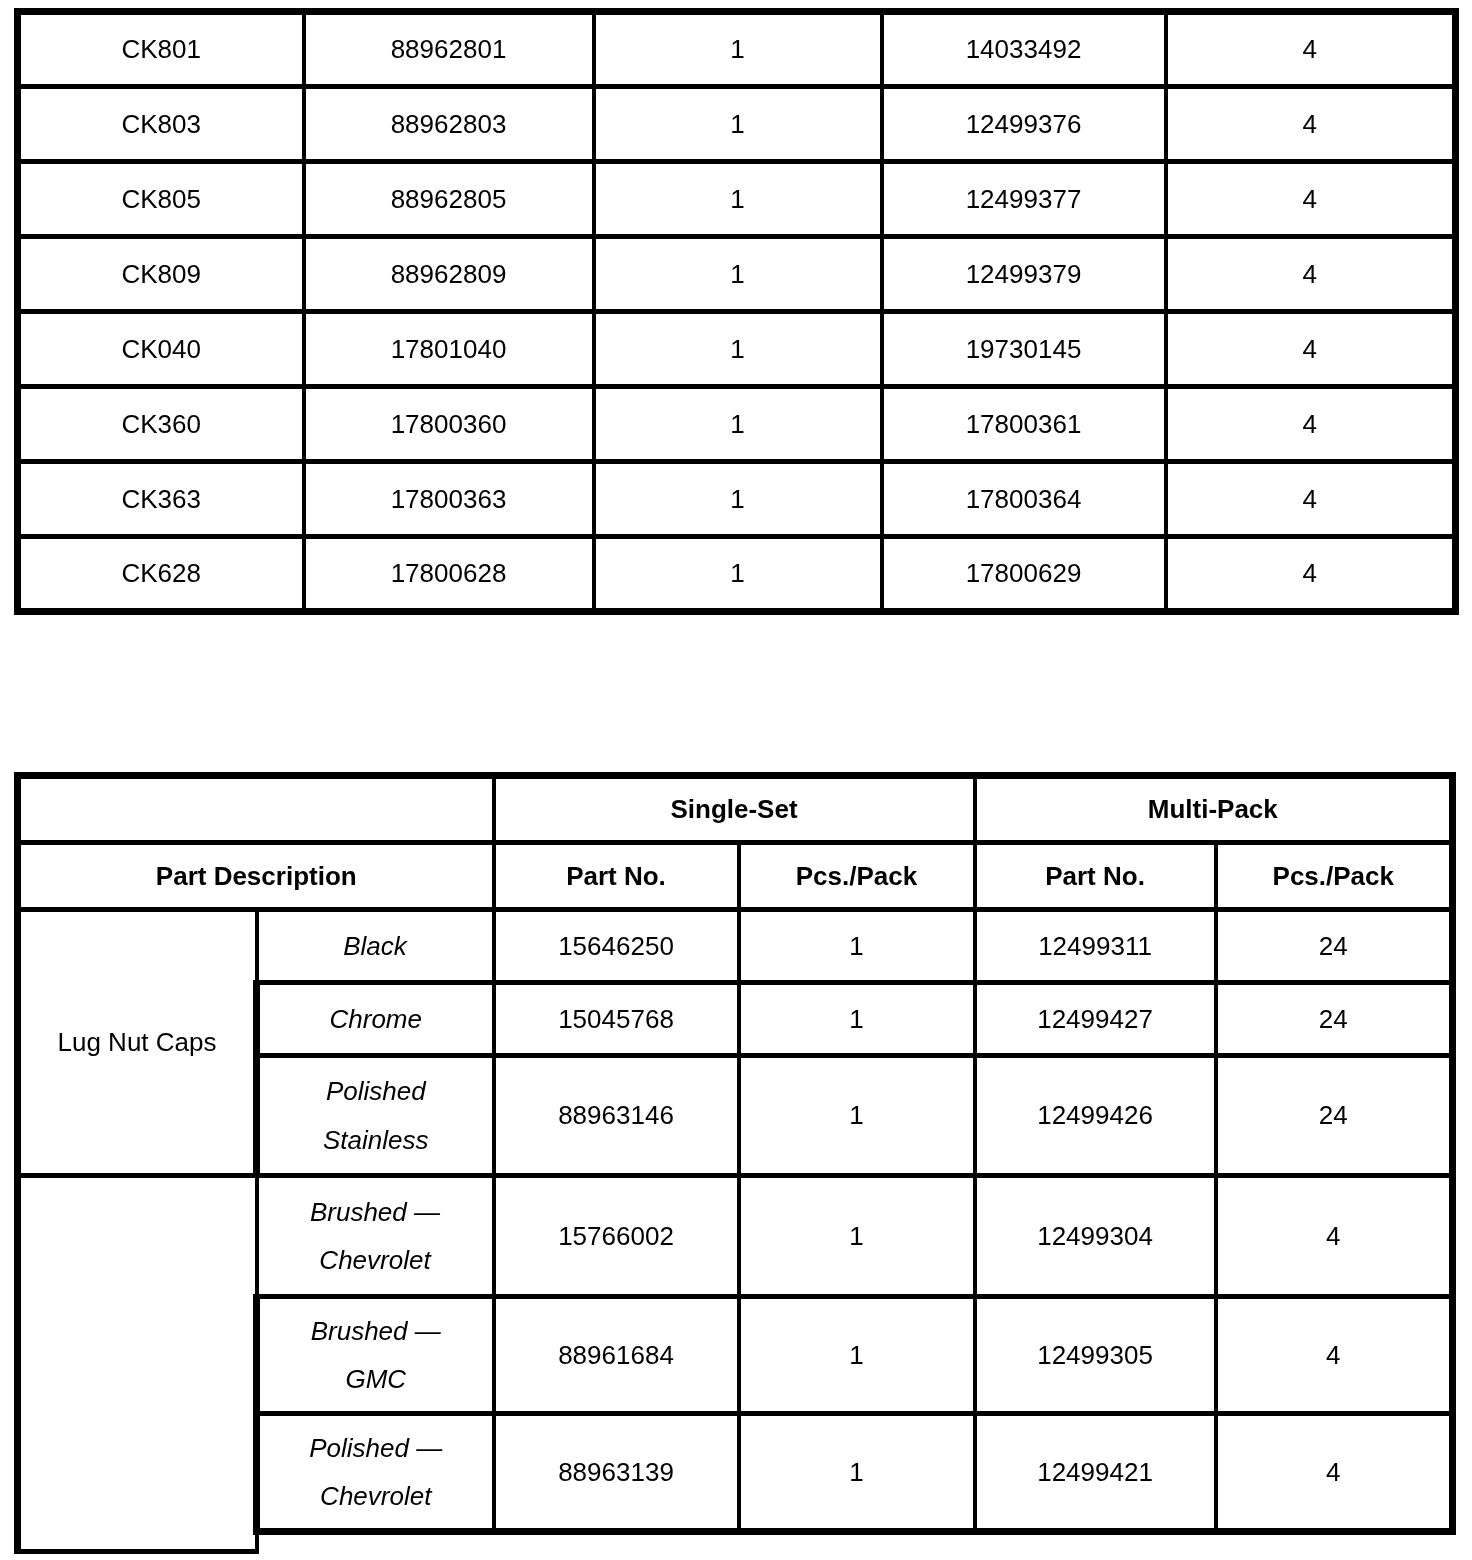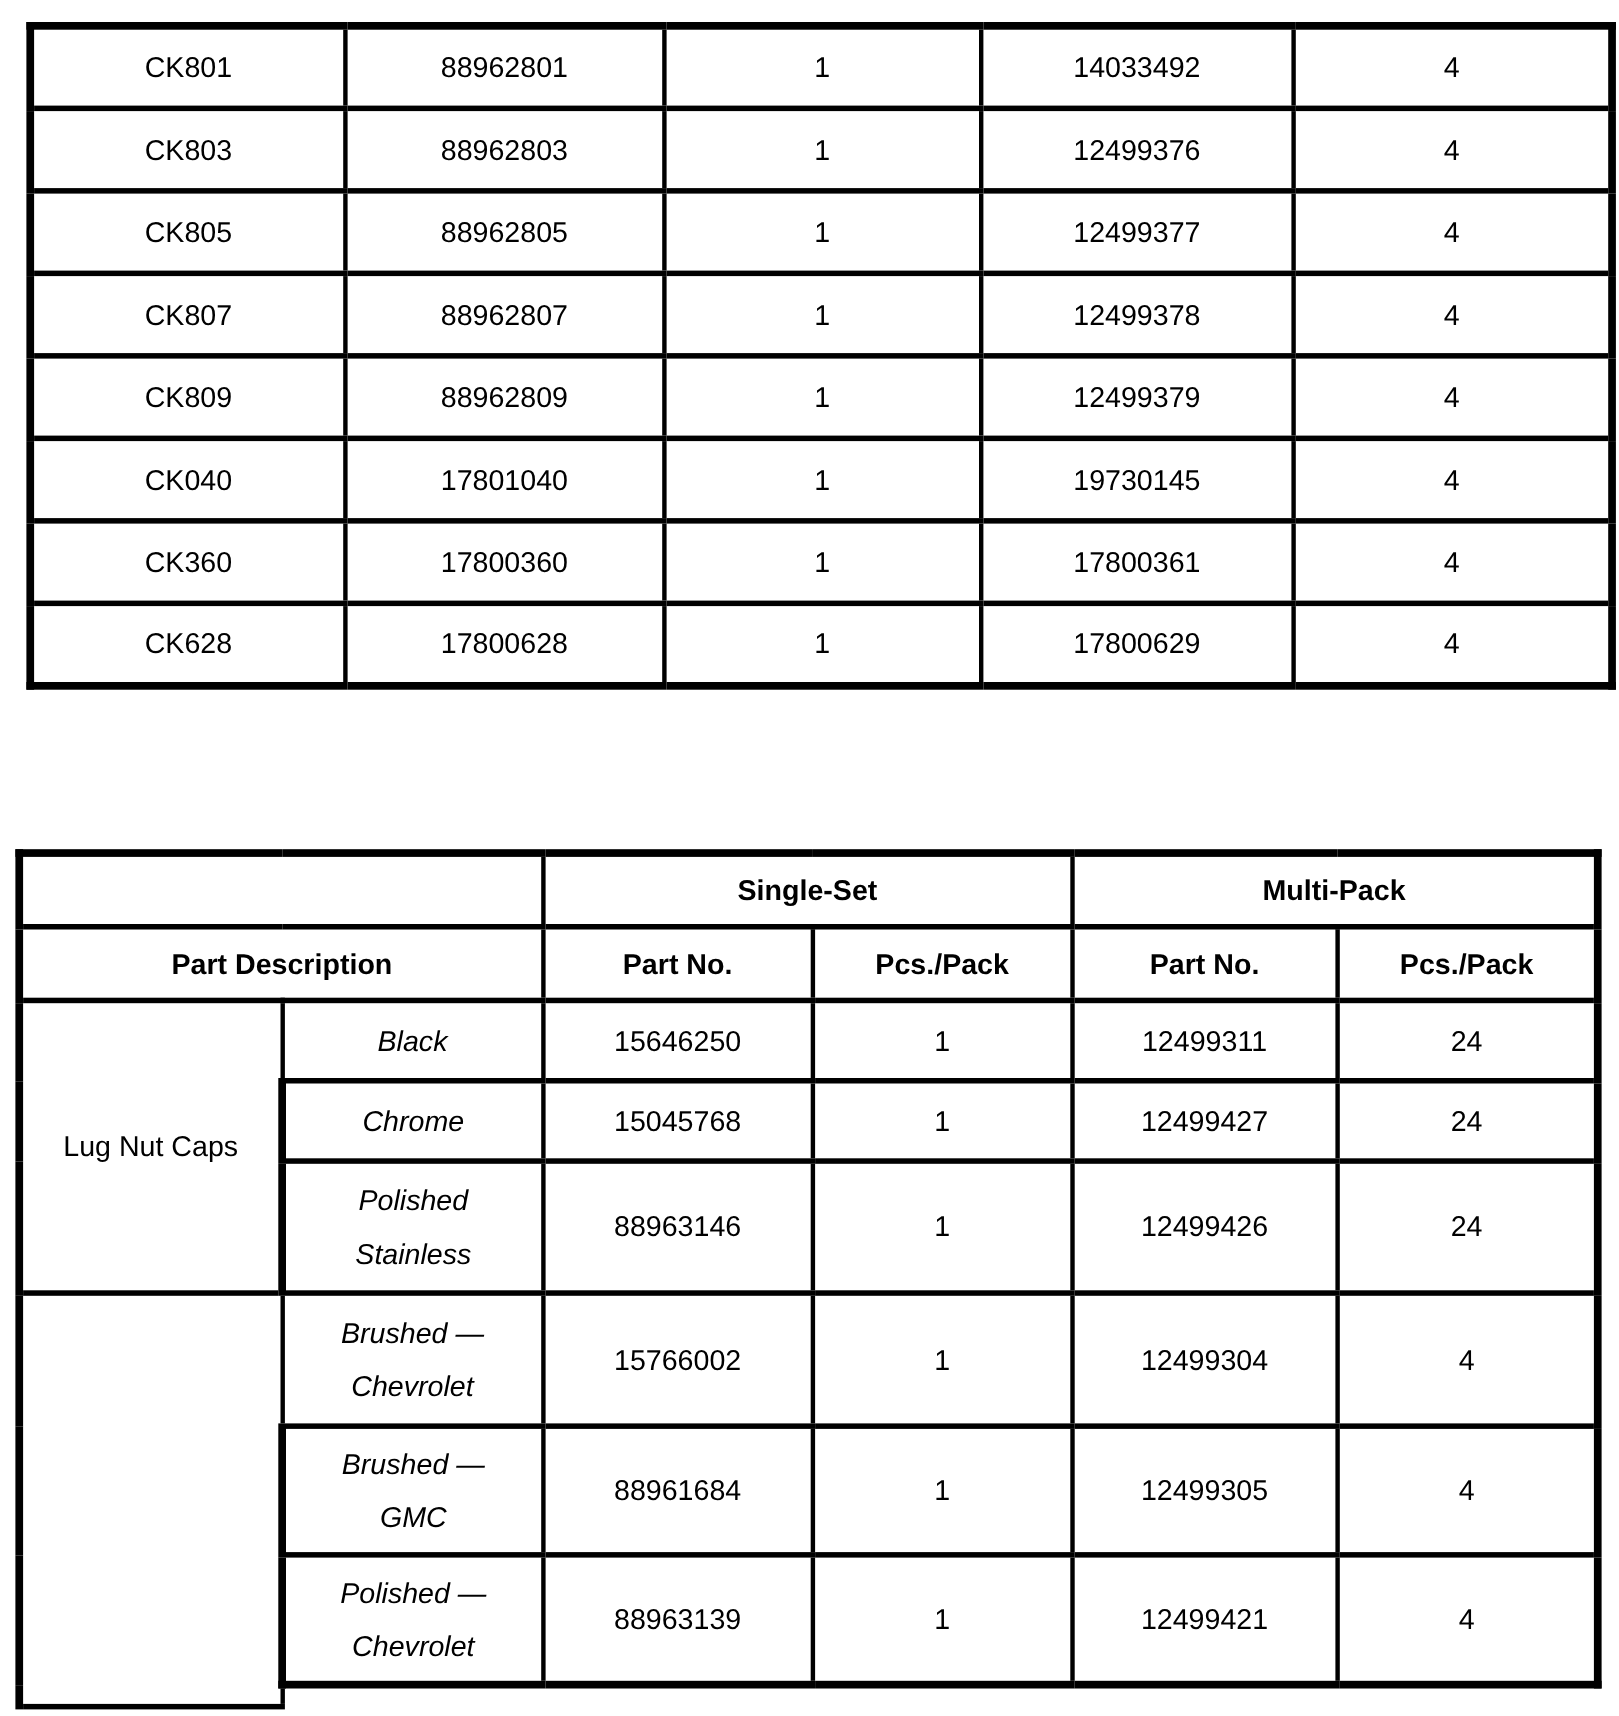--- a/index.html
+++ b/index.html
@@ -23,21 +23,21 @@
     border-top-width: 5px;
     border-bottom-width: 5px;
     text-align: center;
     vertical-align: middle;
     font-size: 26px;
     line-height: 1.85;
     overflow: hidden;
   }
 
   
-  #t1 { left: 24px; top: 8px; width: 1438px; margin-top: 12px; }
+  #t1 { left: 14px; top: 8px; width: 1438px; }
   #t1 tr { height: 75px; }
   #t1 tr:first-child td { border-top-width: 7px; }
   #t1 tr:last-child td { border-bottom-width: 7px; }
   #t1 td:first-child { border-left-width: 7px; }
   #t1 td:last-child { border-right-width: 7px; }
 
   
   #t2 { left: 14px; top: 772px; width: 1435px; }
   #t2 tr:first-child td { border-top-width: 7px; }
   #t2 td:first-child { border-left-width: 7px; }
@@ -85,45 +85,45 @@
       <td>4</td>
     </tr>
     <tr>
       <td>CK805</td>
       <td>88962805</td>
       <td>1</td>
       <td>12499377</td>
       <td>4</td>
     </tr>
     <tr>
-      <td>CK807</td>
-      <td>88962807</td>
-      <td>1</td>
-      <td>12499378</td>
-      <td>4</td>
-    </tr>
-    <tr>
       <td>CK809</td>
       <td>88962809</td>
       <td>1</td>
       <td>12499379</td>
       <td>4</td>
     </tr>
     <tr>
       <td>CK040</td>
       <td>17801040</td>
       <td>1</td>
       <td>19730145</td>
       <td>4</td>
     </tr>
     <tr>
       <td>CK360</td>
       <td>17800360</td>
       <td>1</td>
       <td>17800361</td>
+      <td>4</td>
+    </tr>
+    <tr>
+      <td>CK363</td>
+      <td>17800363</td>
+      <td>1</td>
+      <td>17800364</td>
       <td>4</td>
     </tr>
     <tr>
       <td>CK628</td>
       <td>17800628</td>
       <td>1</td>
       <td>17800629</td>
       <td>4</td>
     </tr>
   </tbody>

